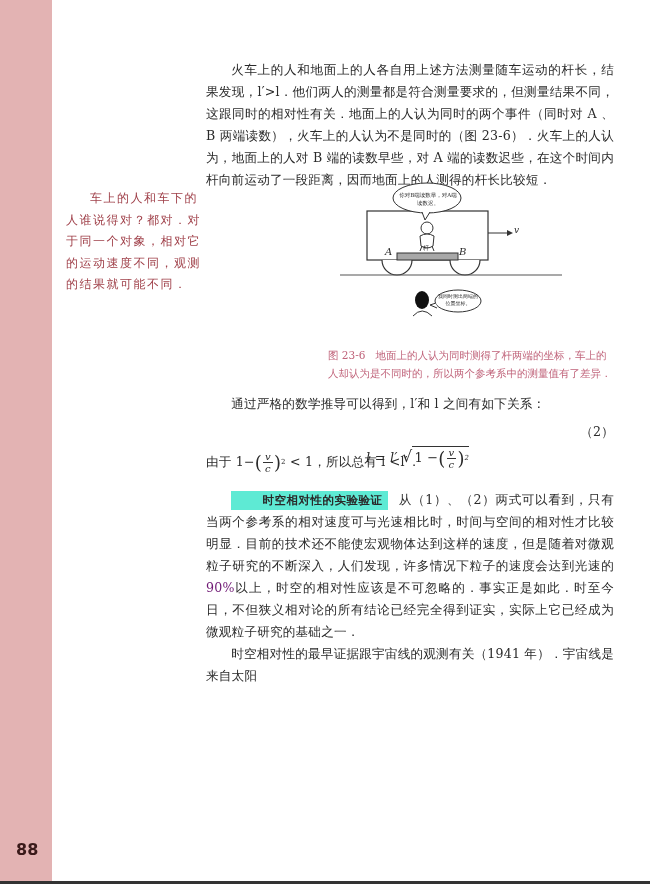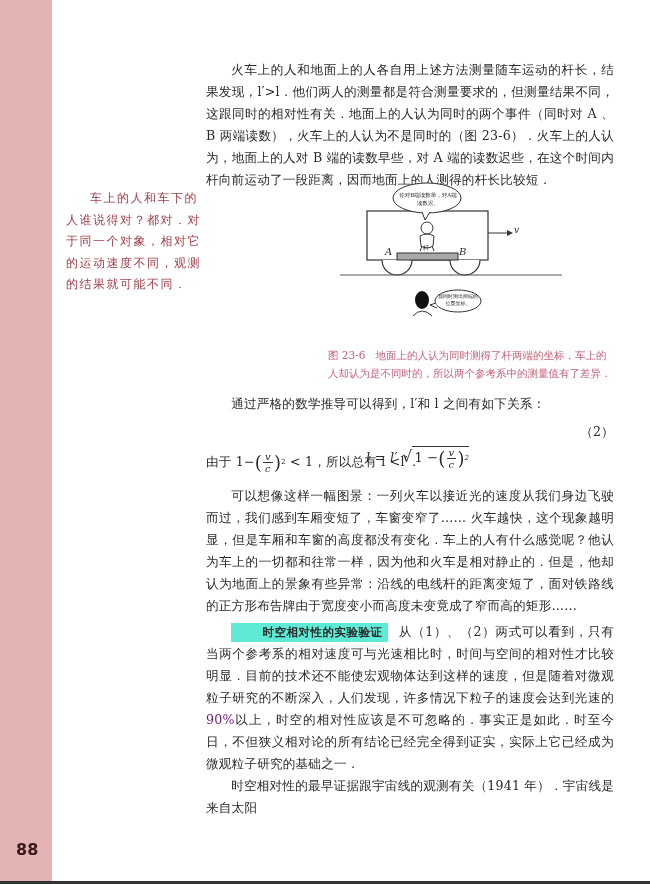--- a/index.html
+++ b/index.html
@@ -133,18 +133,17 @@
     <span>由于</span>
     <span class="it" style="font-style:normal;">1−<span class="paren">(</span><span class="frac it">
           <span class="num">v</span>
           <span>c</span>
         </span><span class="paren">)</span><span class="sup">2</span></span>
     <span>&lt; 1，所以总有 l &lt;l′．</span>
   </p>
 </div>
 
 <div class="body-text" style="top:485px;">
-  <p class="indent">可以想像这样一幅图景：一列火车以接近光的速度从我们身边飞驶而过，我们感到车厢变短了，车窗变窄了…… 火车越快，这个现象越明显，但是车厢和车窗的高度都没有变化．车上的人有什么感觉呢？他认为车上的一切都和往常一样，因为他和火车是相对静止的．但是，他却认为地面上的景象有些异常：沿线的电线杆的距离变短了，面对铁路线的正方形布告牌由于宽度变小而高度未变竟成了窄而高的矩形……</p>
   <p class="indent" style="margin-top:4px;">
     <span class="highlight-label">时空相对性的实验验证</span><span>从（1）、（2）两式可以看到，只有当两个参考系的相对速度可与光速相比时，时间与空间的相对性才比较明显．目前的技术还不能使宏观物体达到这样的速度，但是随着对微观粒子研究的不断深入，人们发现，许多情况下粒子的速度会达到光速的</span><span class="accent-num">90%</span><span>以上，时空的相对性应该是不可忽略的．事实正是如此．时至今日，不但狭义相对论的所有结论已经完全得到证实，实际上它已经成为微观粒子研究的基础之一．</span>
   </p>
   <p class="indent">时空相对性的最早证据跟宇宙线的观测有关（1941 年）．宇宙线是来自太阳</p>
 </div>
 
 </body></html>

